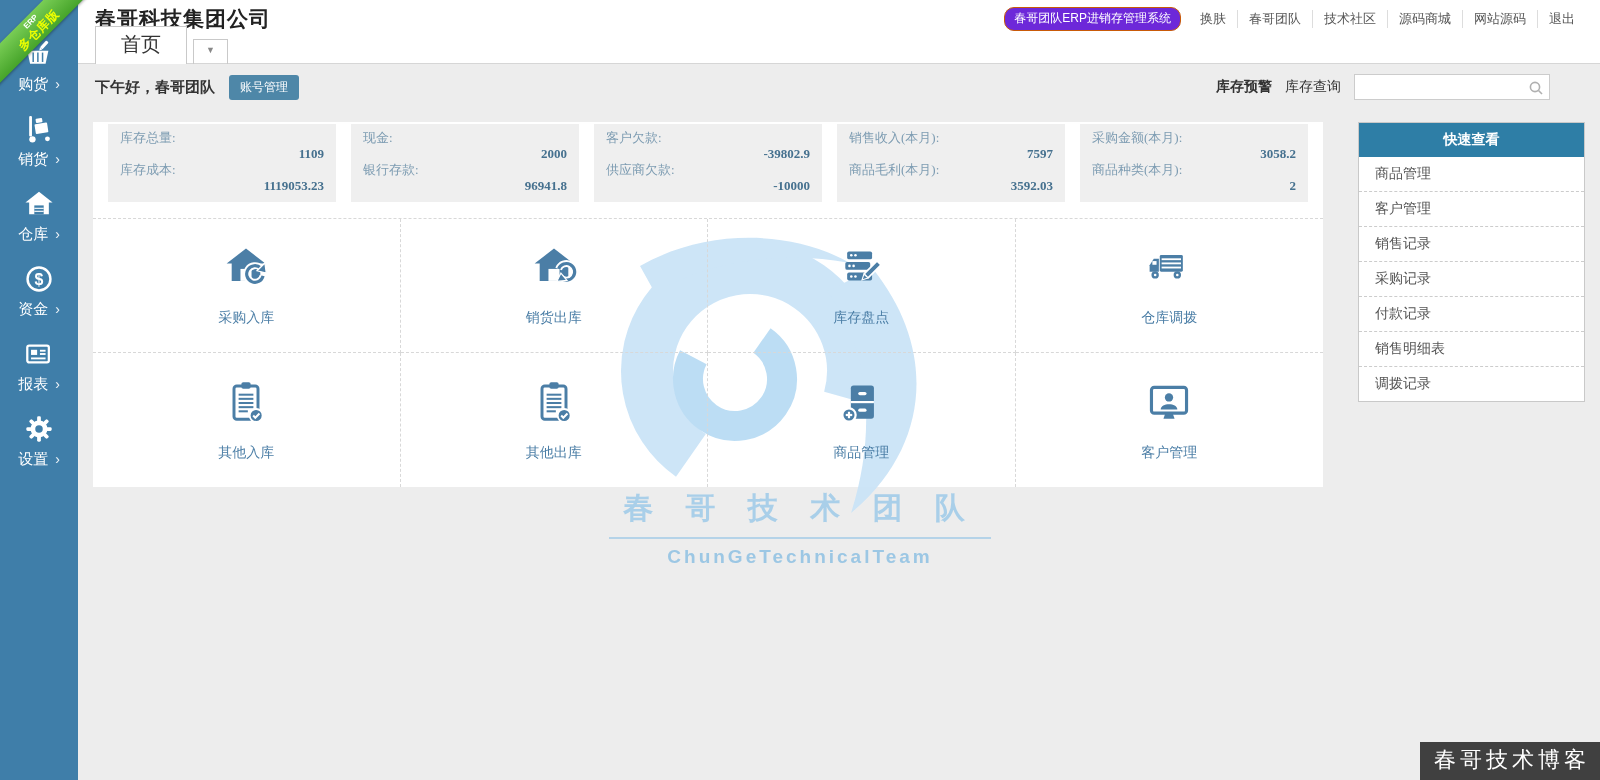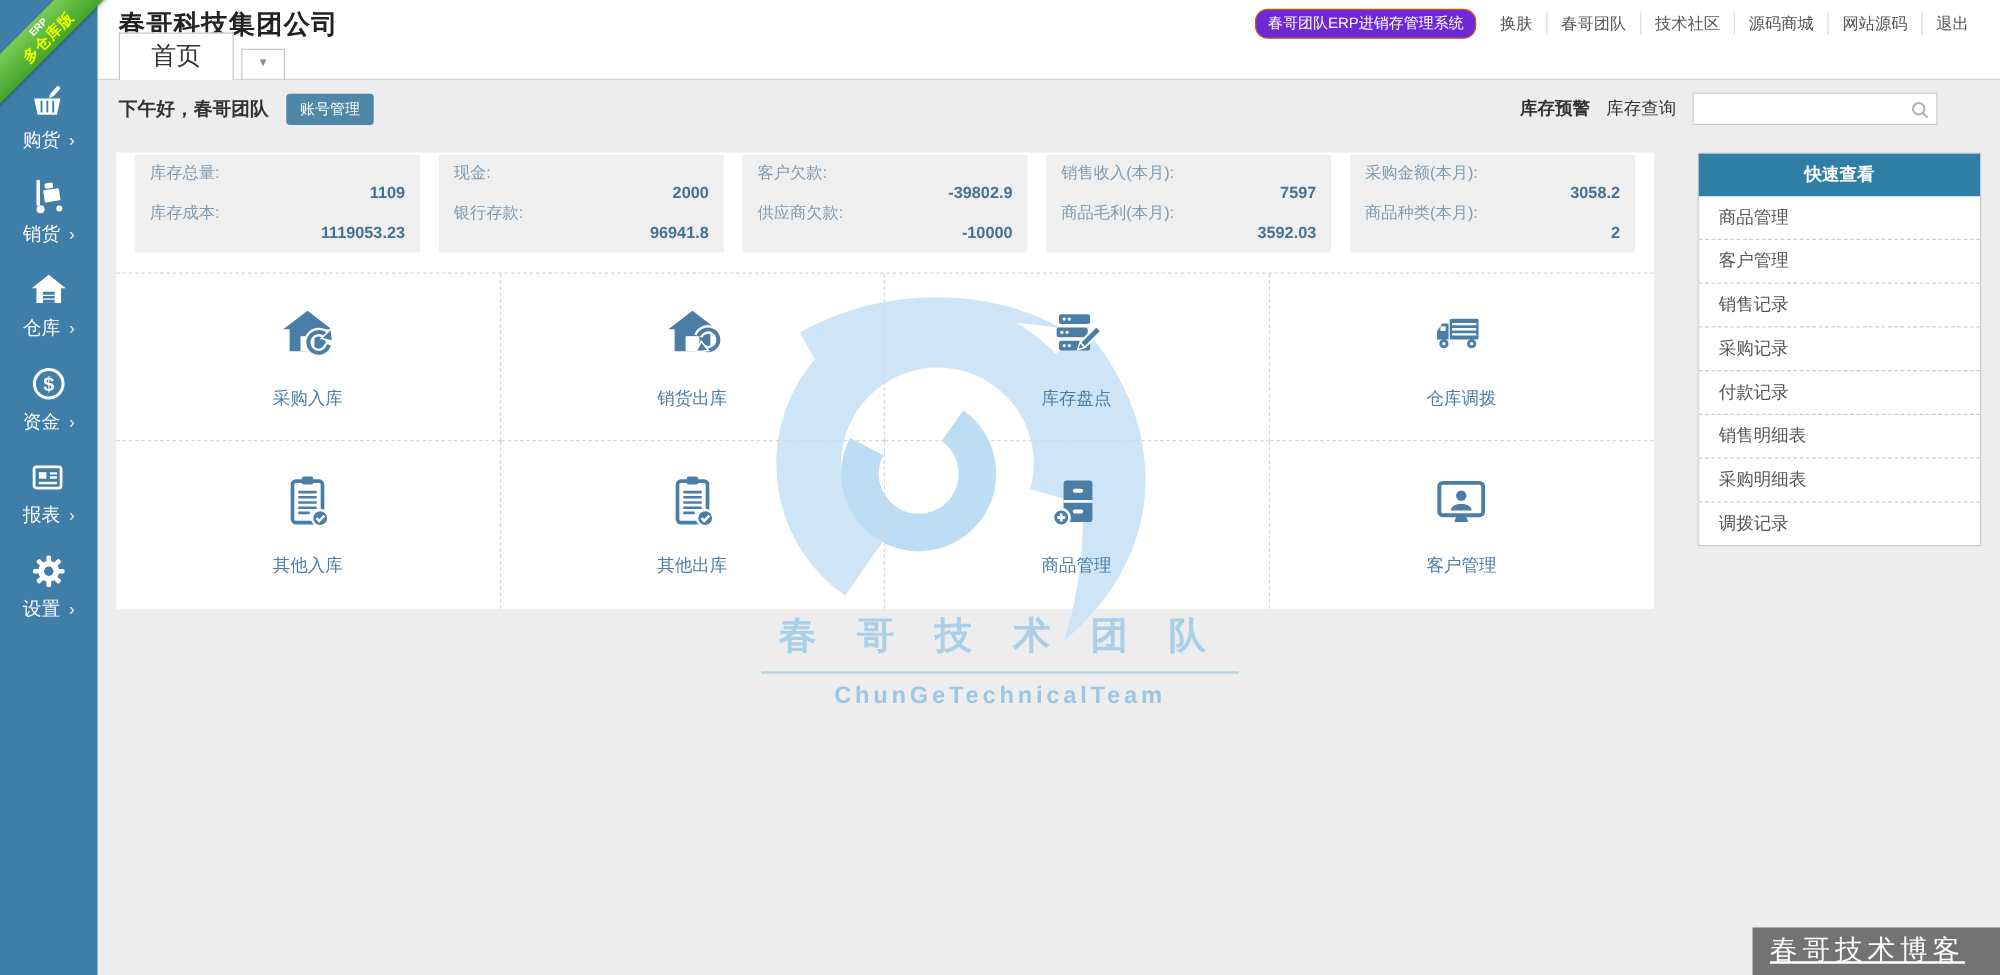--- a/index.html
+++ b/index.html
@@ -1,21 +1,21 @@
 <!DOCTYPE html>
 <html><head>
 <meta charset="utf-8">
 <style>
   * { margin:0; padding:0; box-sizing:border-box; }
   body { font-family:"Liberation Sans","DejaVu Sans",sans-serif; }
   .page { position:relative; width:1600px; height:780px; background:#ededed; overflow:hidden; }
 
   
   .sidebar { position:absolute; left:0; top:0; width:78px; height:100%; background:#3f7ea9; z-index:6; }
-  .side-nav { padding-top:56px; }
+  .side-nav { padding-top:28px; }
   .side-item { height:75px; display:flex; flex-direction:column; align-items:center; justify-content:center; color:#fff; cursor:pointer; }
   .side-icon { height:32px; display:flex; align-items:center; justify-content:center; }
   .side-label { font-size:15px; margin-top:5px; display:flex; align-items:center; gap:7px; }
   .side-chevron { font-size:14px; opacity:.9; line-height:1; }
 
   
   .ribbon-wrap { position:absolute; top:0; left:0; width:92px; height:92px; overflow:hidden; z-index:7; pointer-events:none; }
   .ribbon { position:absolute; top:13px; left:-42px; width:156px; transform:rotate(-45deg); background:linear-gradient(180deg,#79cd55,#46a42a); text-align:center; padding:2px 0 3px; box-shadow:0 1px 3px rgba(0,0,0,.35); }
   .ribbon-erp { display:block; font-size:8px; line-height:9px; color:#fff; font-weight:bold; }
   .ribbon-label { display:block; font-size:12px; line-height:14px; color:#eeff00; font-weight:bold; letter-spacing:1px; }
@@ -41,21 +41,21 @@
   .toolbar { display:flex; align-items:center; gap:13px; }
   .tb-warning { font-weight:bold; font-size:14px; color:#333; cursor:pointer; }
   .tb-query { font-size:14px; color:#333; cursor:pointer; }
   .search-box { width:196px; height:26px; background:#fff; border:1px solid #ccc; position:relative; }
   .search-box input { width:100%; height:100%; border:none; outline:none; padding:0 26px 0 8px; font-size:13px; font-family:inherit; background:transparent; }
   .search-icon { position:absolute; right:5px; top:5px; }
 
   .content-body { display:flex; align-items:flex-start; padding:0 15px; margin-top:12px; }
   .main-panel { width:1230px; background:#fff; }
 
-  .cards { display:flex; gap:15px; padding:2px 15px 16px; }
+  .cards { display:flex; gap:15px; padding:2px 15px 16px;font-family:Liberation Serif, serif; }
   .card { flex:1; background:#efefef; padding:6px 12px 8px; }
   .stat-label { font-size:13px; color:#7d9cb2; line-height:16px; }
   .stat-value { font-size:13px; color:#46718f; font-weight:bold; text-align:right; line-height:16px; }
 
   .tiles-wrap { position:relative; border-top:1px dashed #d8d8d8; }
   .swirl { position:absolute; left:462px; top:2px; width:400px; height:310px; z-index:0; opacity:.95; }
   .tiles-grid { position:relative; z-index:1; display:grid; grid-template-columns:repeat(4,1fr); }
   .tile { height:134px; display:flex; flex-direction:column; align-items:center; justify-content:center; cursor:pointer; border-right:1px dashed #d8d8d8; border-bottom:1px dashed #d8d8d8; background:transparent; }
   .tile:nth-child(4n) { border-right:none; }
   .tile:nth-child(n+5) { border-bottom:none; }
@@ -63,21 +63,21 @@
 
   .quick-panel { width:227px; margin-left:35px; background:#fff; border:1px solid #c9c9c9; }
   .quick-header { background:#2e7ea6; color:#fff; font-weight:bold; font-size:14px; text-align:center; padding:8px 0; cursor:default; }
   .quick-item { padding:8px 0 8px 16px; font-size:14px; color:#555; border-bottom:1px dashed #ccc; cursor:pointer; }
   .quick-item:last-child { border-bottom:none; }
 
   .watermark-text { position:absolute; left:462px; top:424px; width:520px; text-align:center; pointer-events:none; z-index:3; }
   .wm-cn { display:inline-block; font-size:30px; font-weight:bold; color:#a9cfe9; letter-spacing:12px; padding:0 14px 8px; border-bottom:2px solid #b5d3e8; }
   .wm-en { font-size:19px; font-weight:bold; color:#9cc7e4; letter-spacing:3px; margin-top:7px; }
 
-  .footer-badge { position:absolute; right:0; bottom:0; background:#737373; color:#fff; font-family:"DejaVu Serif",serif; font-size:22px; letter-spacing:4px; padding:3px 28px 5px 14px; z-index:9;text-decoration:underline; }
+  .footer-badge { position:absolute; right:0; bottom:0; background:#404040; color:#fff; font-family:"DejaVu Serif",serif; font-size:22px; letter-spacing:4px; padding:3px 10px 5px 14px; z-index:9; }
 </style>
 </head>
 <body>
 
 <div class="page">
 
   <aside class="sidebar">
     <nav class="side-nav">
 
       <div class="side-item">
@@ -433,21 +433,20 @@
         </div>
 
         <div class="quick-panel">
           <div class="quick-header">快速查看</div>
           <div class="quick-item">商品管理</div>
           <div class="quick-item">客户管理</div>
           <div class="quick-item">销售记录</div>
           <div class="quick-item">采购记录</div>
           <div class="quick-item">付款记录</div>
           <div class="quick-item">销售明细表</div>
-          <div class="quick-item">采购明细表</div>
           <div class="quick-item">调拨记录</div>
         </div>
 
       </div>
 
       <div class="watermark-text">
         <div class="wm-cn">春 哥 技 术 团 队</div>
         <div class="wm-en">ChunGeTechnicalTeam</div>
       </div>
 

